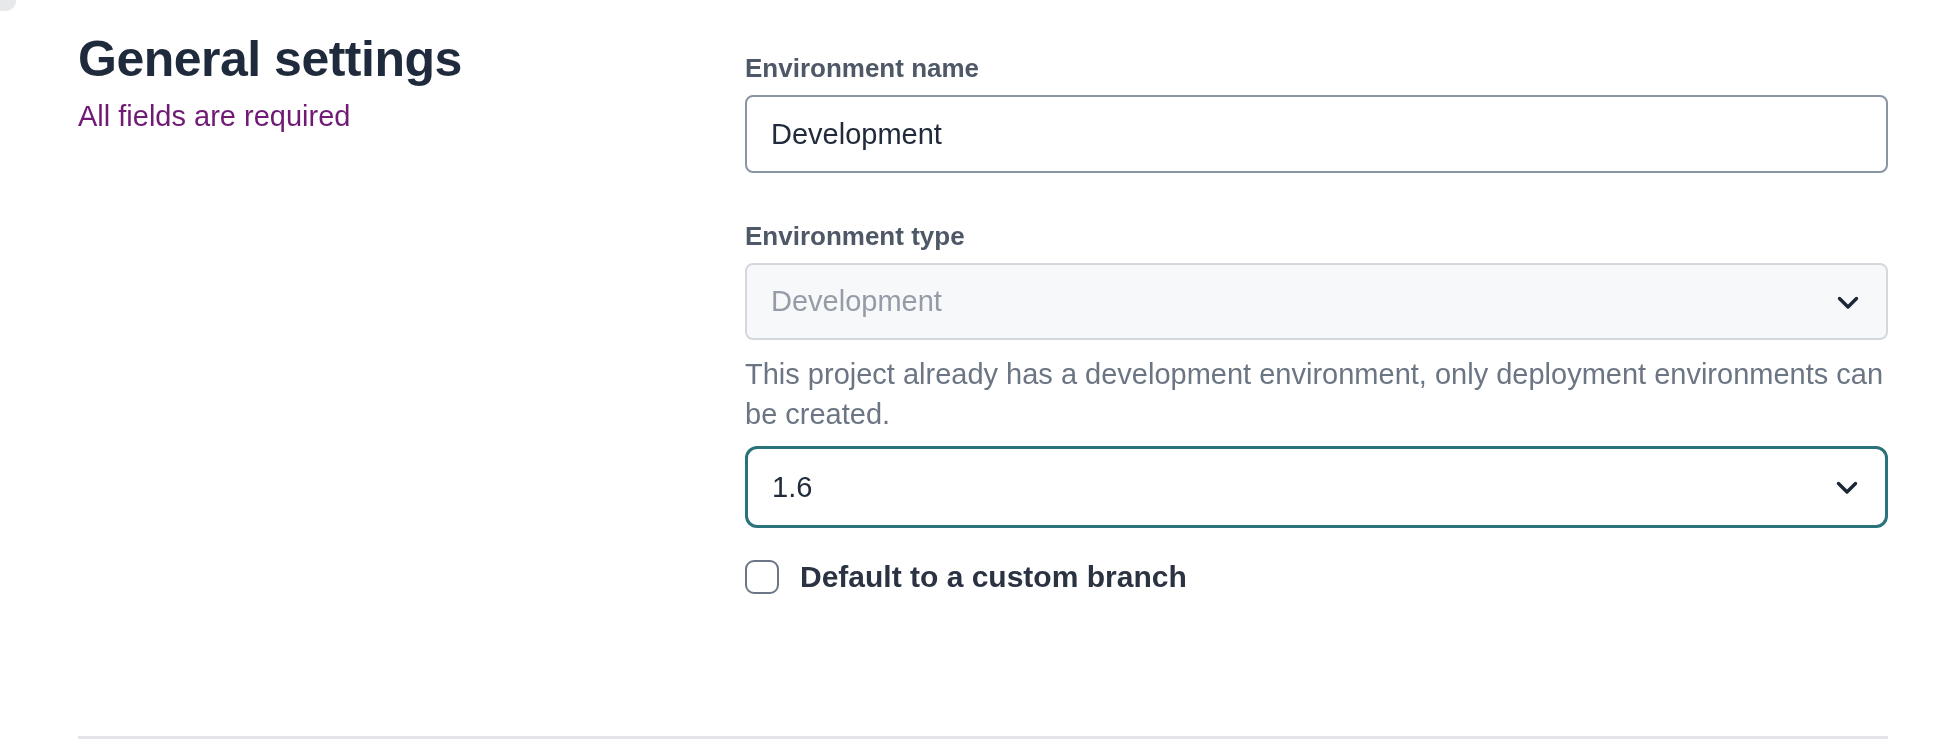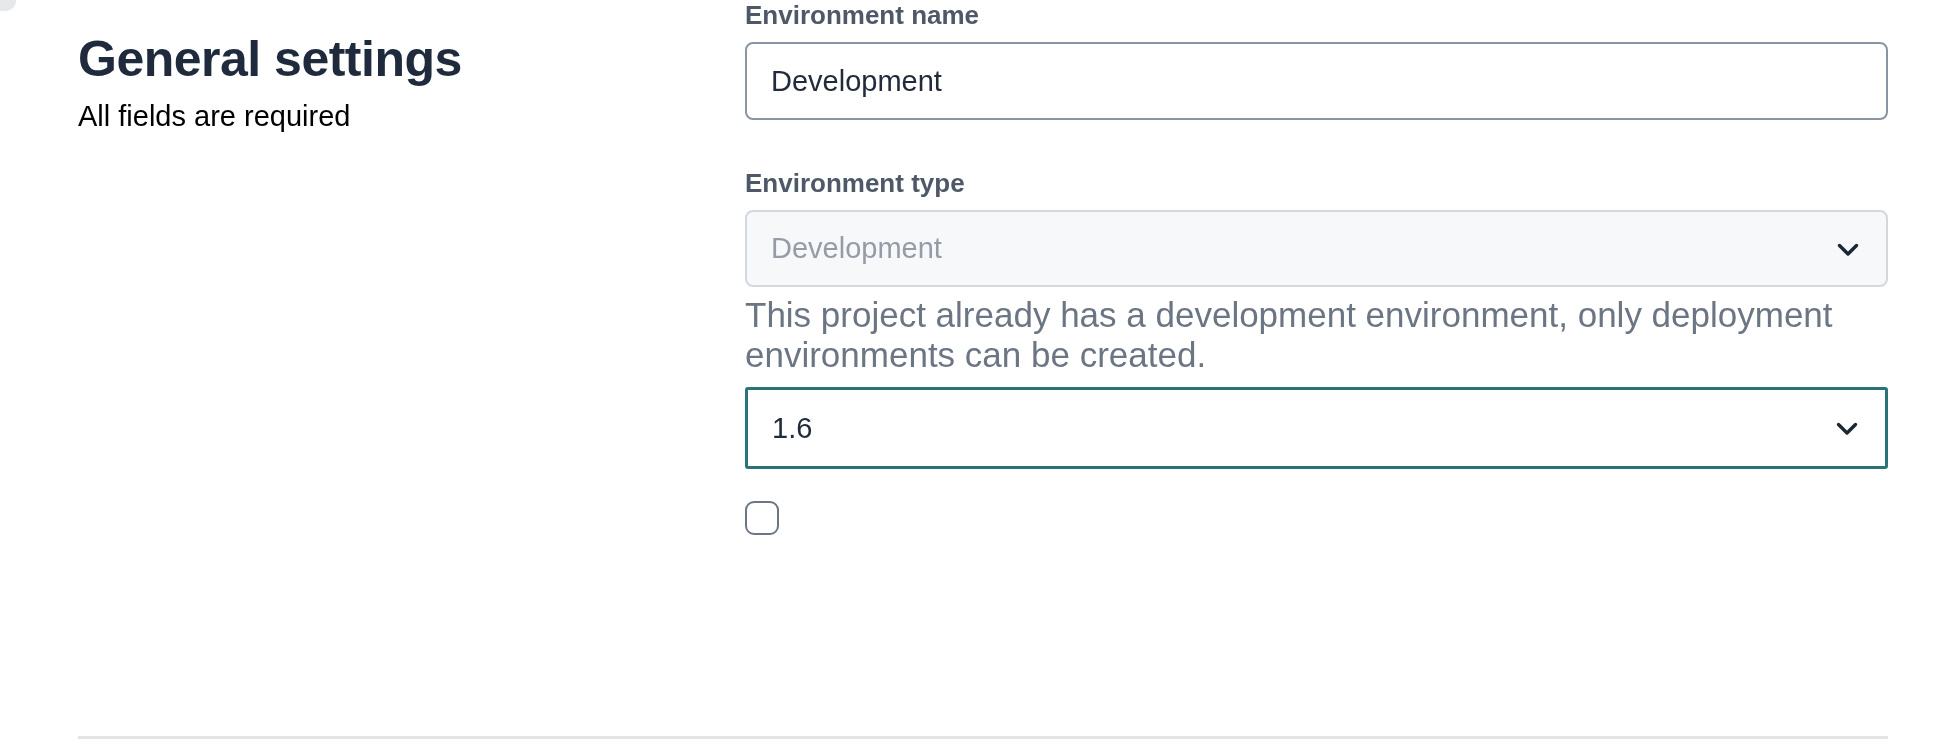--- a/index.html
+++ b/index.html
@@ -10,60 +10,60 @@
     position:absolute; left:0; top:0; width:16px; height:11px;
     background:#e7e8ea; border-bottom-right-radius:10px;
   }
 
   .page-title{
     position:absolute; left:78px; top:30px;
     font-size:50px; font-weight:700; color:#1f2a3c; letter-spacing:-0.5px;
   }
   .page-subtitle{
     position:absolute; left:78px; top:100px;
-    font-size:29px; font-weight:400; color:#000000;
+    font-size:29px; font-weight:400; color:#701a75;
   }
 
   .form-col{
     position:absolute; left:745px; top:0; width:1143px;
   }
   .field-label{
     display:block; font-size:26px; font-weight:700; color:#4e5867; line-height:30px;
   }
-  .lbl-env-name{ }
+  .lbl-env-name{ margin-top:53px; }
   .lbl-env-type{ margin-top:48px; }
   .lbl-dbt-version{ margin-top:33px; }
 
   .text-input{
     margin-top:12px; width:100%; height:78px;
     border:2px solid #8a95a3; border-radius:8px; background:#ffffff;
     font-family:inherit; font-size:29px; color:#212b3b; padding:0 24px;
     outline:none; display:block;
   }
 
   .select-box{
     position:relative; margin-top:12px; width:100%; height:77px;
     border-radius:8px; display:flex; align-items:center; padding:0 24px;
     font-size:29px; cursor:pointer;
   }
   .select-disabled{
     background:#f7f8fa; border:2px solid #d4d8de; color:#959ca7; cursor:default;
   }
   .select-focused{
-    background:#ffffff; border:3px solid #2b737b; border-radius:3px;
+    background:#ffffff; border:3px solid #2b737b; border-radius:12px;
     height:82px; color:#212b3b;
   }
   .chevron{
     position:absolute; right:20px; top:50%; transform:translateY(-50%);
     width:36px; height:36px; display:flex; align-items:center; justify-content:center;
   }
   .chevron svg{ display:block; }
 
   .helper-text{
-    margin-top:8px; font-size:35px; line-height:40px; color:#6b7583; max-width:1143px;
+    margin-top:14px; font-size:29px; line-height:40px; color:#6b7583; max-width:1143px;
   }
 
   .checkbox-row{
     margin-top:32px; display:flex; align-items:center; gap:21px;
   }
   .checkbox{
     width:34px; height:34px; border:2.5px solid #6c7687; border-radius:9px;
     background:#ffffff; flex:0 0 auto; cursor:pointer;
   }
   .checkbox-label{
@@ -102,17 +102,18 @@
     <span>1.6</span>
     <span class="chevron">
       <svg width="34" height="34" viewBox="0 0 24 24" fill="none">
         <polyline points="6 9.5 12 15.5 18 9.5" stroke="#1c2736" stroke-width="2.4" stroke-linecap="round" stroke-linejoin="round"></polyline>
       </svg>
     </span>
   </div>
 
   <div class="checkbox-row">
     <div class="checkbox"></div>
+    <div class="checkbox-label">Default to a custom branch</div>
   </div>
 
 </div>
 
 <div class="divider"></div>
 
 </body></html>

